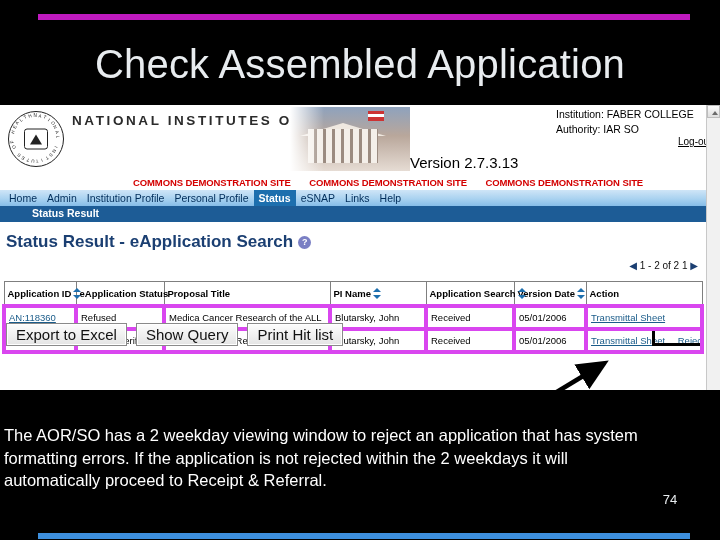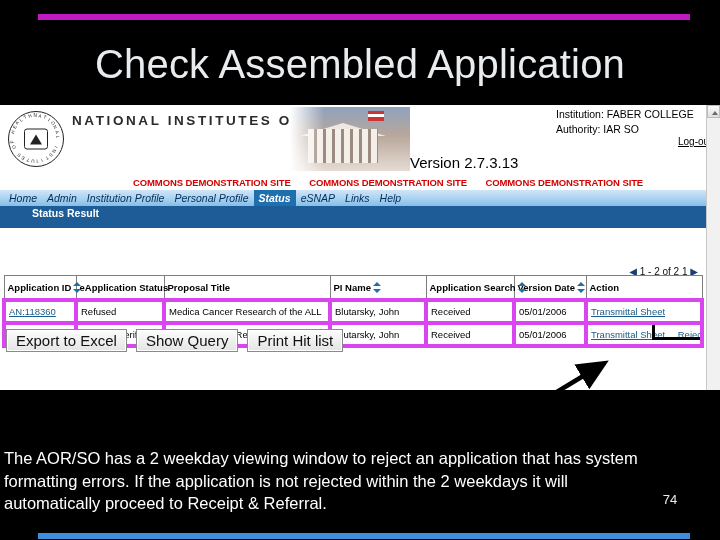--- a/index.html
+++ b/index.html
@@ -100,45 +100,45 @@
     padding-left:133px;letter-spacing:-.1px;
   }
   .demo-strip span{margin-right:16px;}
   
   .navbar{
     position:relative;height:16px;
     background:linear-gradient(180deg,#cfe5f7 0%,#a9d2f0 55%,#86bde8 100%);
     display:flex;align-items:center;padding-left:4px;
     font-size:10.5px;color:#002d5a;white-space:nowrap;
   }
-  .navbar .ni{padding:0 5px;line-height:16px;font-style:italic;}
+  .navbar .ni{padding:0 5px;line-height:16px;}
   .navbar .ni.active{background:#1d6fae;color:#fff;font-weight:bold;}
   .subbar{
-    position:relative;height:22px;background:#1d5c96;
+    position:relative;height:16px;background:#1d5c96;
     color:#fff;font-size:10.5px;font-weight:bold;
     padding-left:32px;line-height:14px;
   }
   
   .content{position:relative;background:#fff;height:182px;}
   .page-title{
     position:absolute;left:6px;top:10px;color:#1b3f72;
     font-size:17px;font-weight:bold;white-space:nowrap;
   }
   .help-dot{
     display:inline-block;width:13px;height:13px;border-radius:50%;
     background:#7a7fc4;color:#fff;font-size:9px;font-weight:bold;
     text-align:center;line-height:13px;vertical-align:2px;margin-left:5px;
   }
   .pager{
     position:absolute;right:22px;top:38px;font-size:10px;color:#111;
     white-space:nowrap;
   }
   .pager .arw{color:#1b3f72;}
   table.hits{
-    position:absolute;left:2px;top:47px;width:700px;border-collapse:collapse;
+    position:absolute;left:2px;top:59px;width:700px;border-collapse:collapse;
     font-size:9.5px;table-layout:fixed;
   }
   table.hits th{
     background:#fff;border:1px solid #7f7f7f;color:#000;font-weight:bold;
     text-align:left;padding:3px 3px;height:16px;white-space:nowrap;
     font-size:9.5px;
   }
   table.hits td{
     border:4px solid #d946ef;padding:2px 3px;height:15px;color:#000;
     white-space:nowrap;overflow:hidden;background:#fff;
@@ -179,21 +179,21 @@
   }
   .vscroll .up:after{
     content:"";position:absolute;left:3.5px;top:5px;width:0;height:0;
     border-left:3px solid transparent;border-right:3px solid transparent;
     border-bottom:4px solid #6a6a6a;
   }
   
   .arrow-svg{position:absolute;left:505px;top:352px;width:120px;height:70px;}
   
   .caption{
-    position:absolute;left:0;top:443px;width:648px;
+    position:absolute;left:0;top:420px;width:648px;
     color:#fff;font-size:16.5px;line-height:22.5px;background:#000;
     padding:4px 0 4px 4px;box-sizing:border-box;
   }
 </style>
 </head>
 <body>
 
 <div class="magenta-rule"></div>
 <div class="slide-title">Check Assembled Application</div>
 
@@ -270,20 +270,23 @@
     <div class="ni">Personal Profile</div>
     <div class="ni active">Status</div>
     <div class="ni">eSNAP</div>
     <div class="ni">Links</div>
     <div class="ni">Help</div>
   </div>
 
   <div class="subbar">Status Result</div>
 
   <div class="content">
+    <div class="page-title">
+      <span>Status Result - eApplication Search</span><span class="help-dot">?</span>
+    </div>
 
     <div class="pager">
       <span class="arw">◀</span>
       <span>1 - 2 of 2    1</span>
       <span class="arw">▶</span>
     </div>
 
     <table class="hits">
       <colgroup>
         <col style="width:72px">

